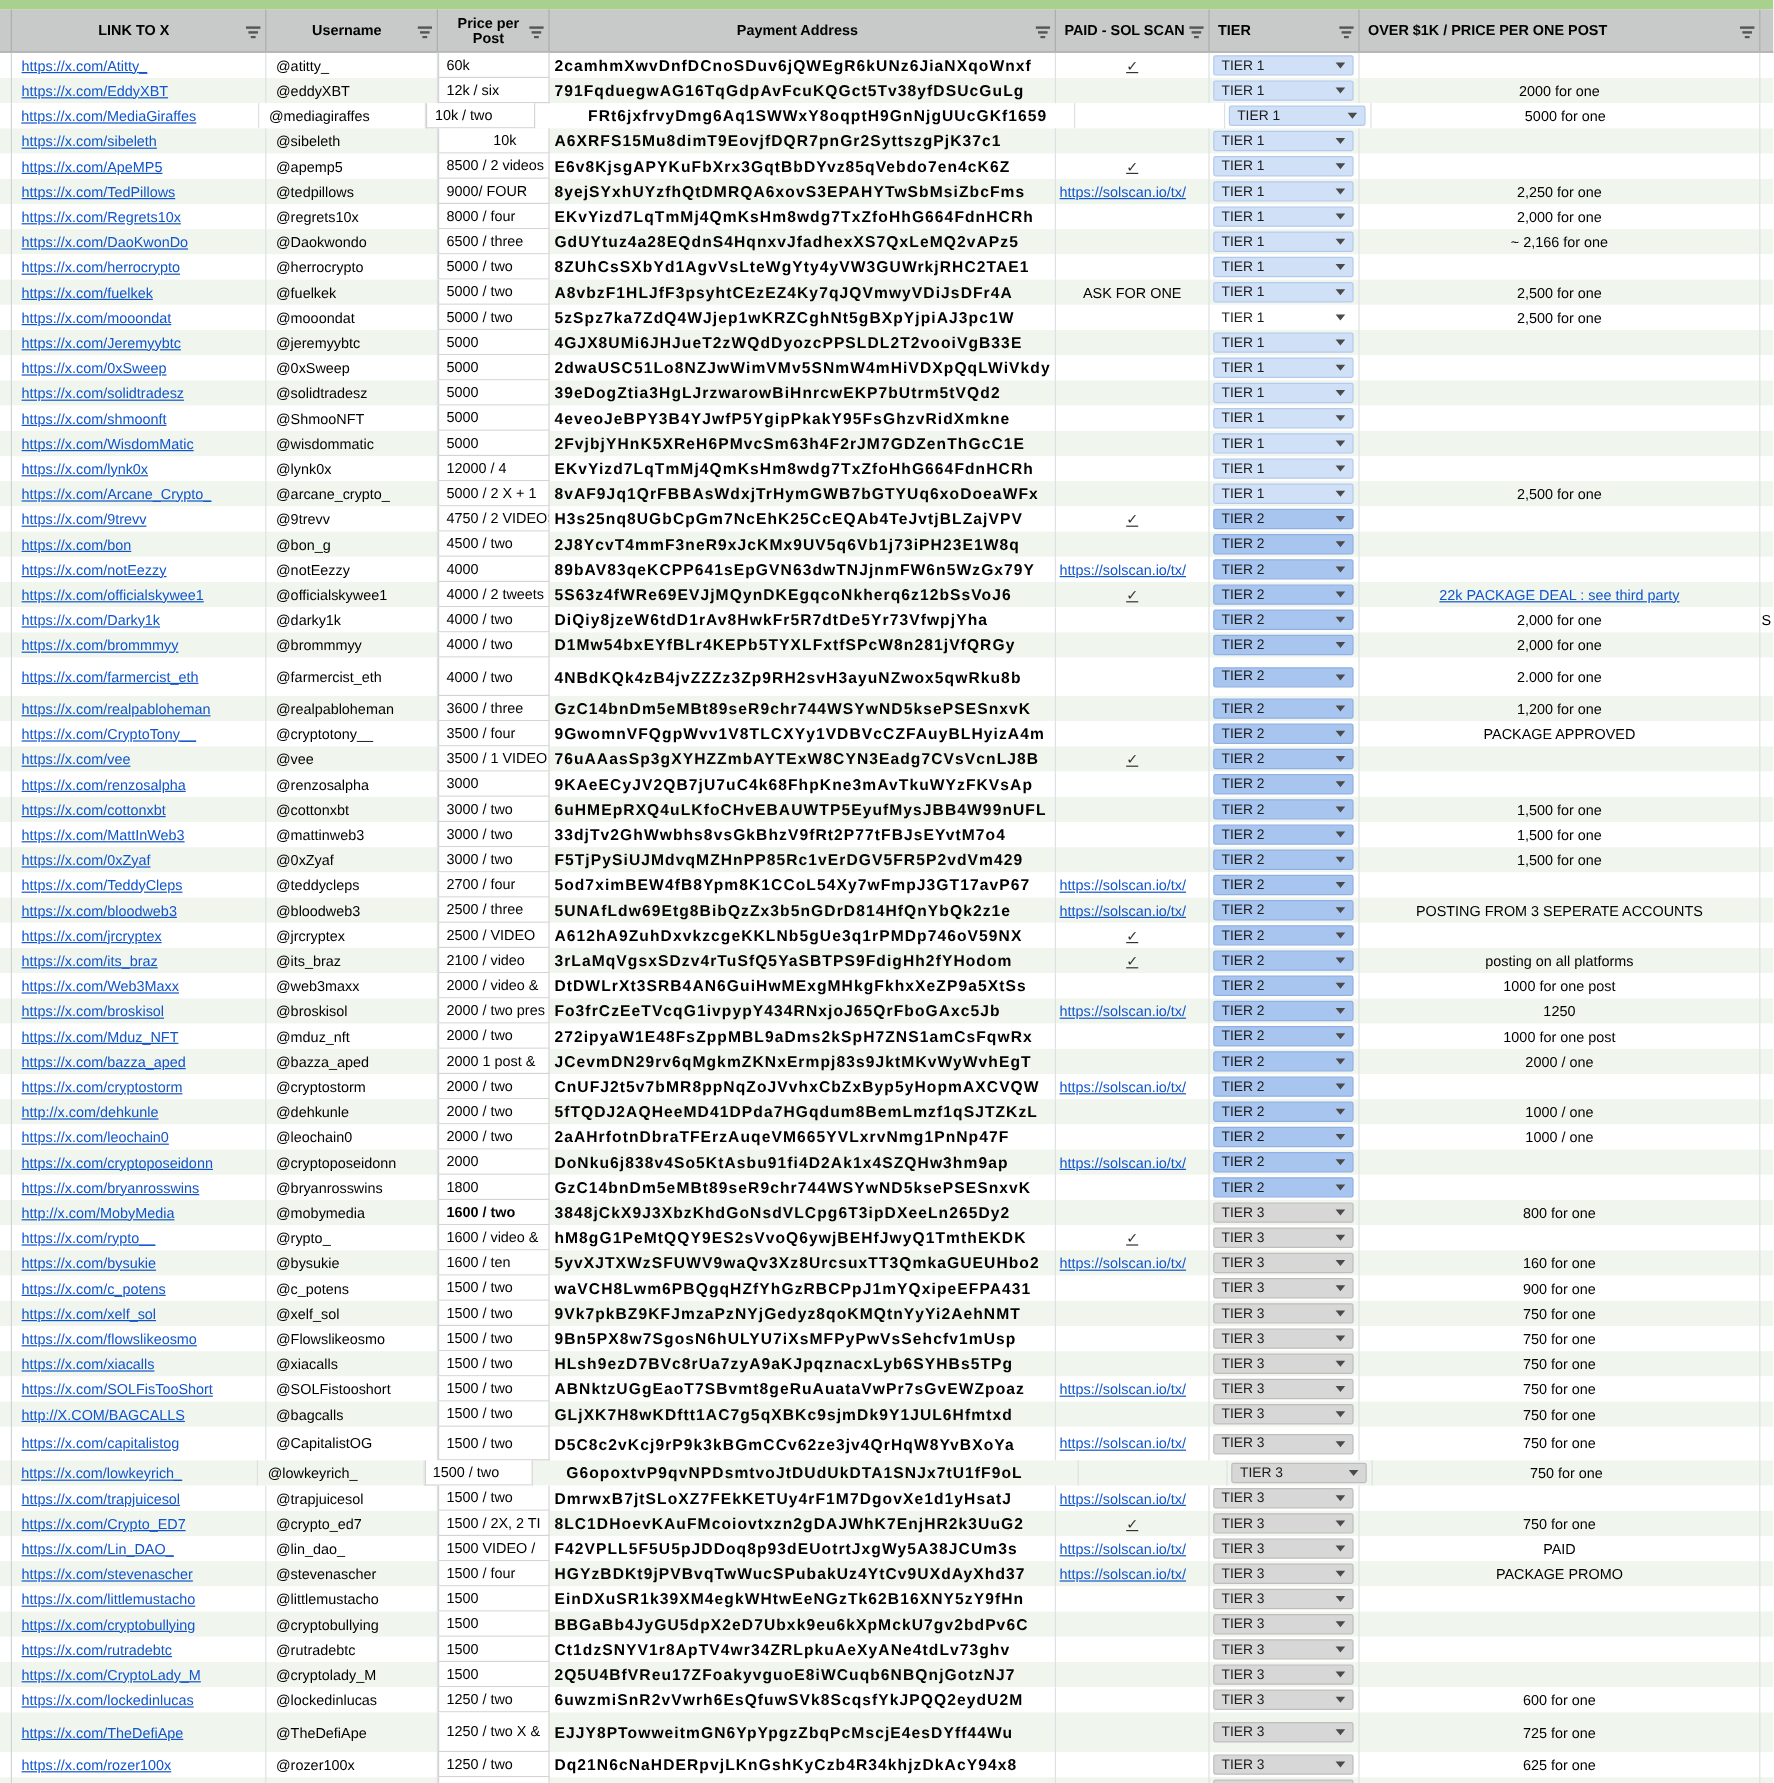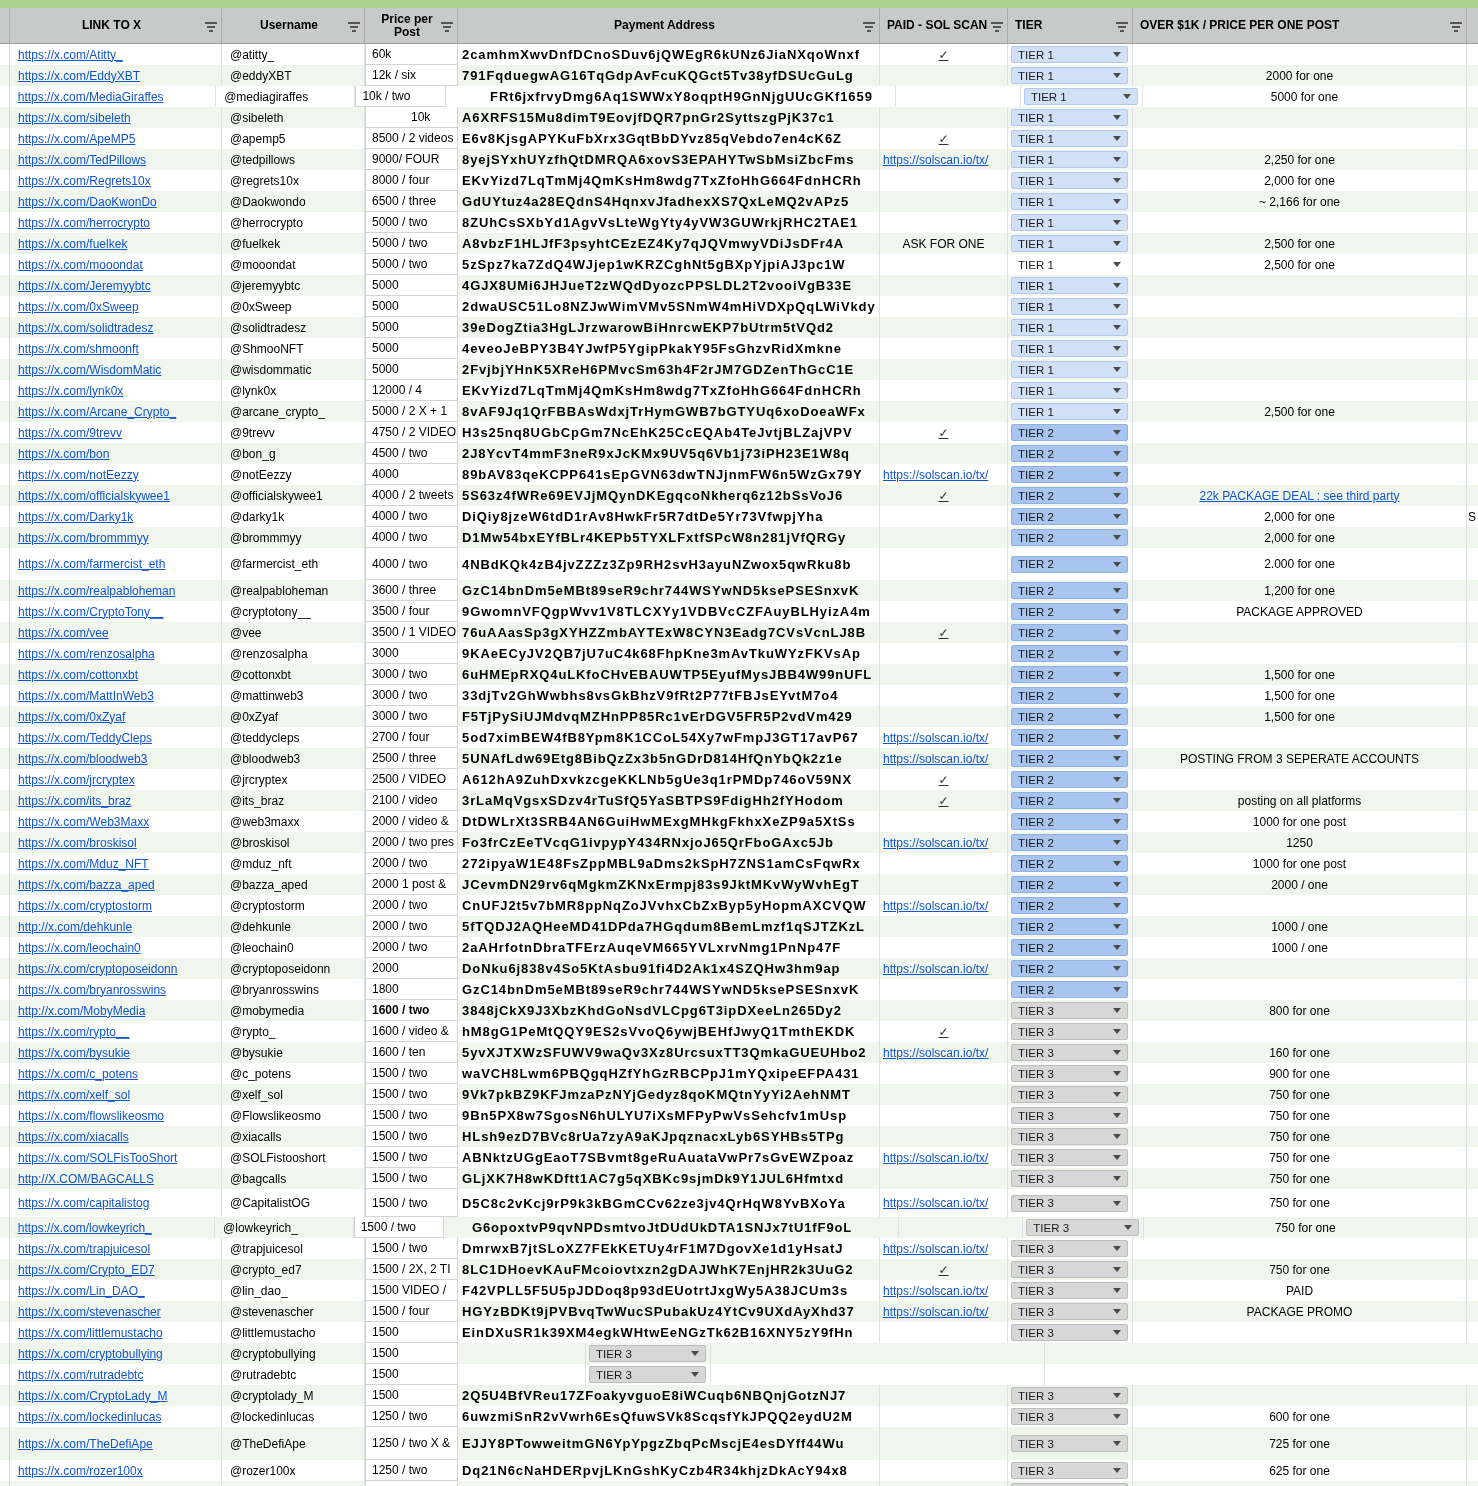--- a/index.html
+++ b/index.html
@@ -1335,37 +1335,39 @@
         <div class="cell c-over" style="width: 334px;"></div>
         <div class="cell c-edge" style="width: 11px;"></div>
       </div>
       <div class="row alt" style="height: 21px;">
         <div class="cell c-gutter" style="width: 10px;"></div>
         <div class="cell c-link" style="width: 212px;">
           <a>https://x.com/cryptobullying</a>
         </div>
         <div class="cell c-user" style="width: 143px;">@cryptobullying</div>
         <div class="cell c-price" style="width: 93px;">1500</div>
+        <div class="cell c-addr" style="width: 422px;">BBGaBb4JyGU5dpX2eD7Ubxk9eu6kXpMckU7gv2bdPv6C</div>
         <div class="cell c-paid" style="width: 128px;"></div>
         <div class="cell c-tier" style="width: 125px;">
           <div class="chip t3">
             <span>TIER 3</span>
             <span class="arrow"></span>
           </div>
         </div>
         <div class="cell c-over" style="width: 334px;"></div>
         <div class="cell c-edge" style="width: 11px;"></div>
       </div>
       <div class="row" style="height: 21px;">
         <div class="cell c-gutter" style="width: 10px;"></div>
         <div class="cell c-link" style="width: 212px;">
           <a>https://x.com/rutradebtc</a>
         </div>
         <div class="cell c-user" style="width: 143px;">@rutradebtc</div>
         <div class="cell c-price" style="width: 93px;">1500</div>
+        <div class="cell c-addr" style="width: 422px;">Ct1dzSNYV1r8ApTV4wr34ZRLpkuAeXyANe4tdLv73ghv</div>
         <div class="cell c-paid" style="width: 128px;"></div>
         <div class="cell c-tier" style="width: 125px;">
           <div class="chip t3">
             <span>TIER 3</span>
             <span class="arrow"></span>
           </div>
         </div>
         <div class="cell c-over" style="width: 334px;"></div>
         <div class="cell c-edge" style="width: 11px;"></div>
       </div>

